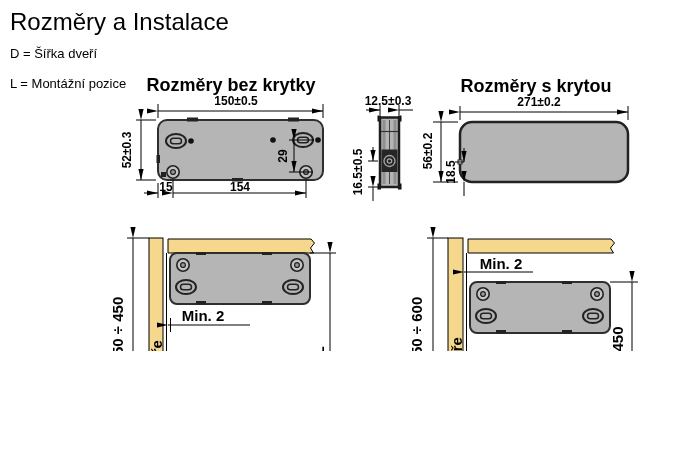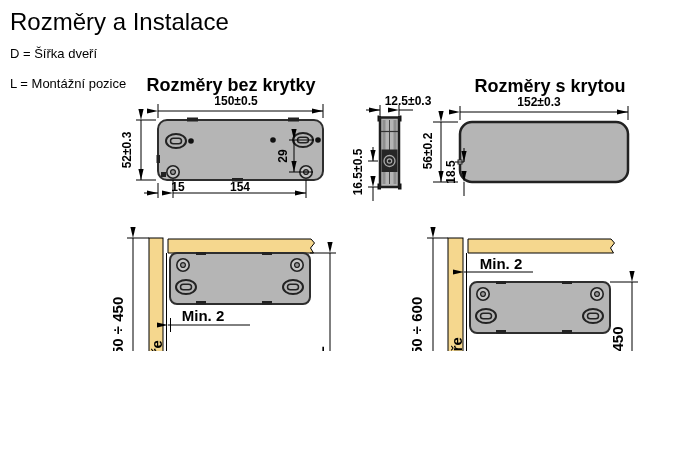--- a/index.html
+++ b/index.html
@@ -163,32 +163,32 @@
     <line class="dimline" x1="632" y1="282" x2="632" y2="446" marker-start="url(#arr)" marker-end="url(#arr)"></line>
     <use href="#hinge" transform="translate(299,0)"></use>
   </g>
 </svg>
 
 <div class="h1">Rozměry a Instalace</div>
 <div class="legend" style="top:76px">L = Montážní pozice</div>
 <div class="legend" style="top:46px">D = Šířka dveří</div>
 
 <div class="t sec" style="left:231px;top:85px">Rozměry bez krytky</div>
-<div class="t sec" style="left:550px;top:86px">Rozměry s krytou</div>
+<div class="t sec" style="left:536px;top:86px">Rozměry s krytou</div>
 
 <div class="t" style="left:236px;top:101px">150±0.5</div>
 <div class="t rot" style="left:127px;top:150px">52±0.3</div>
 <div class="t rot" style="left:283px;top:156px">29</div>
-<div class="t" style="left:178px;top:187px">15</div>
+<div class="t" style="left:166px;top:187px">15</div>
 <div class="t" style="left:240px;top:187px">154</div>
 
-<div class="t" style="left:408px;top:101px">12.5±0.3</div>
+<div class="t" style="left:388px;top:101px">12.5±0.3</div>
 <div class="t rot" style="left:358px;top:172px">16.5±0.5</div>
 
-<div class="t" style="left:539px;top:102px">152±0.3</div>
+<div class="t" style="left:539px;top:102px">271±0.2</div>
 <div class="t rot" style="left:428px;top:151px">56±0.2</div>
 <div class="t rot" style="left:451px;top:172px">18.5</div>
 
 <div class="t rot big" style="left:117px;top:344px">D = 350 ÷ 450</div>
 <div class="t rot big" style="left:156px;top:361px">Dveře</div>
 <div class="t big" style="left:203px;top:315px">Min. 2</div>
 <div class="t rot big" style="left:318px;top:351px">L</div>
 
 <div class="t rot big" style="left:416px;top:344px">D = 450 ÷ 600</div>
 <div class="t rot big" style="left:456px;top:358px">Dveře</div>

